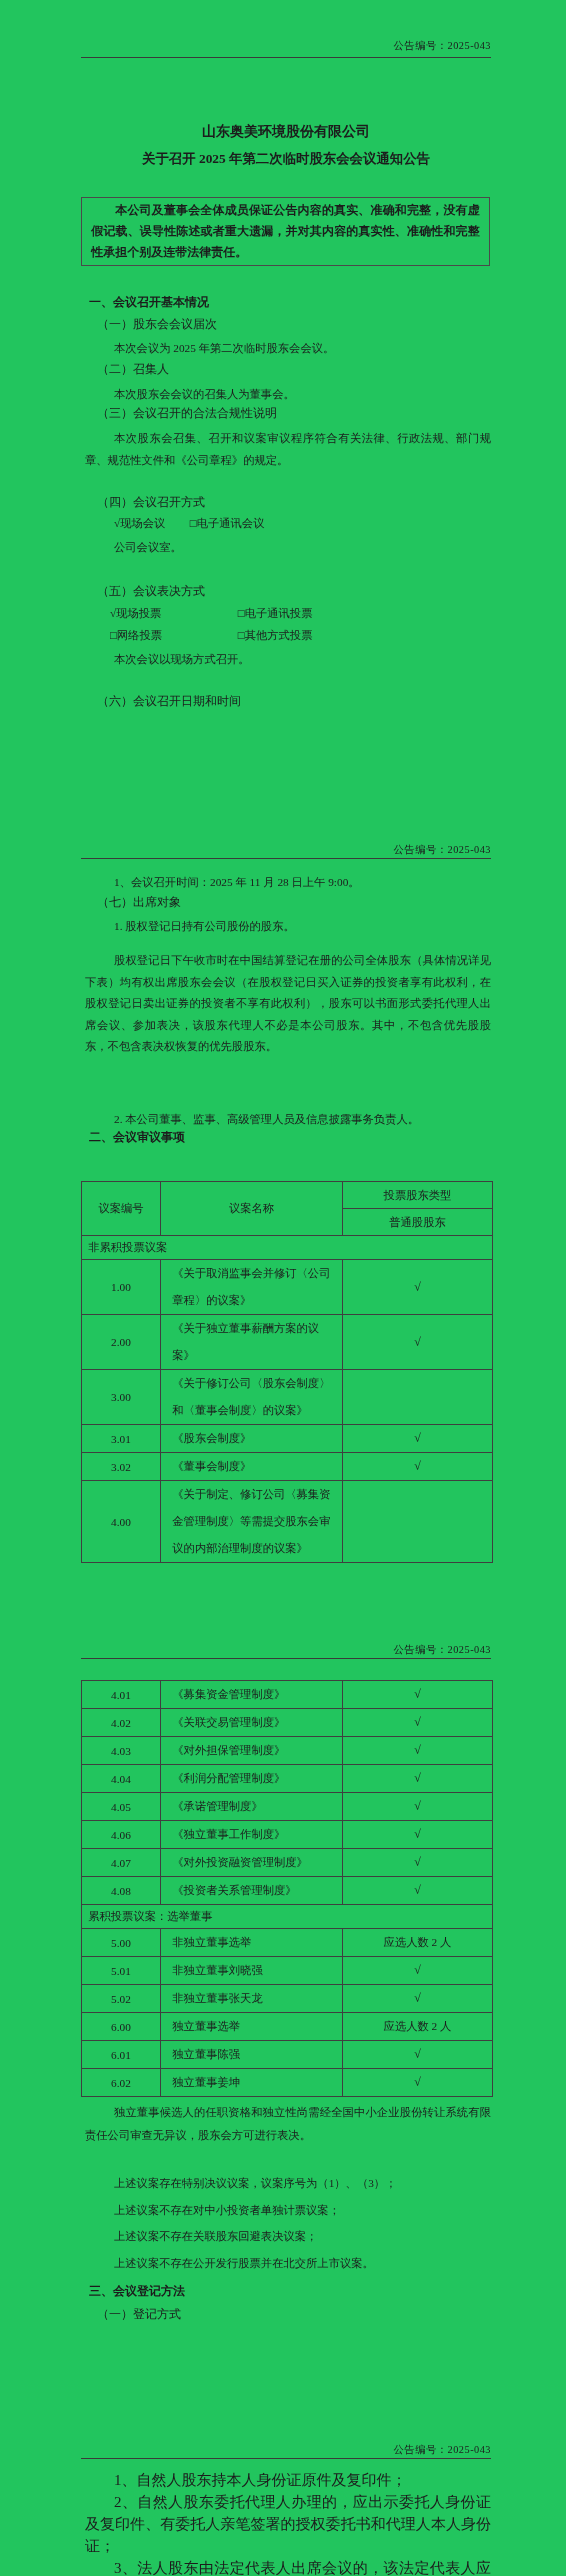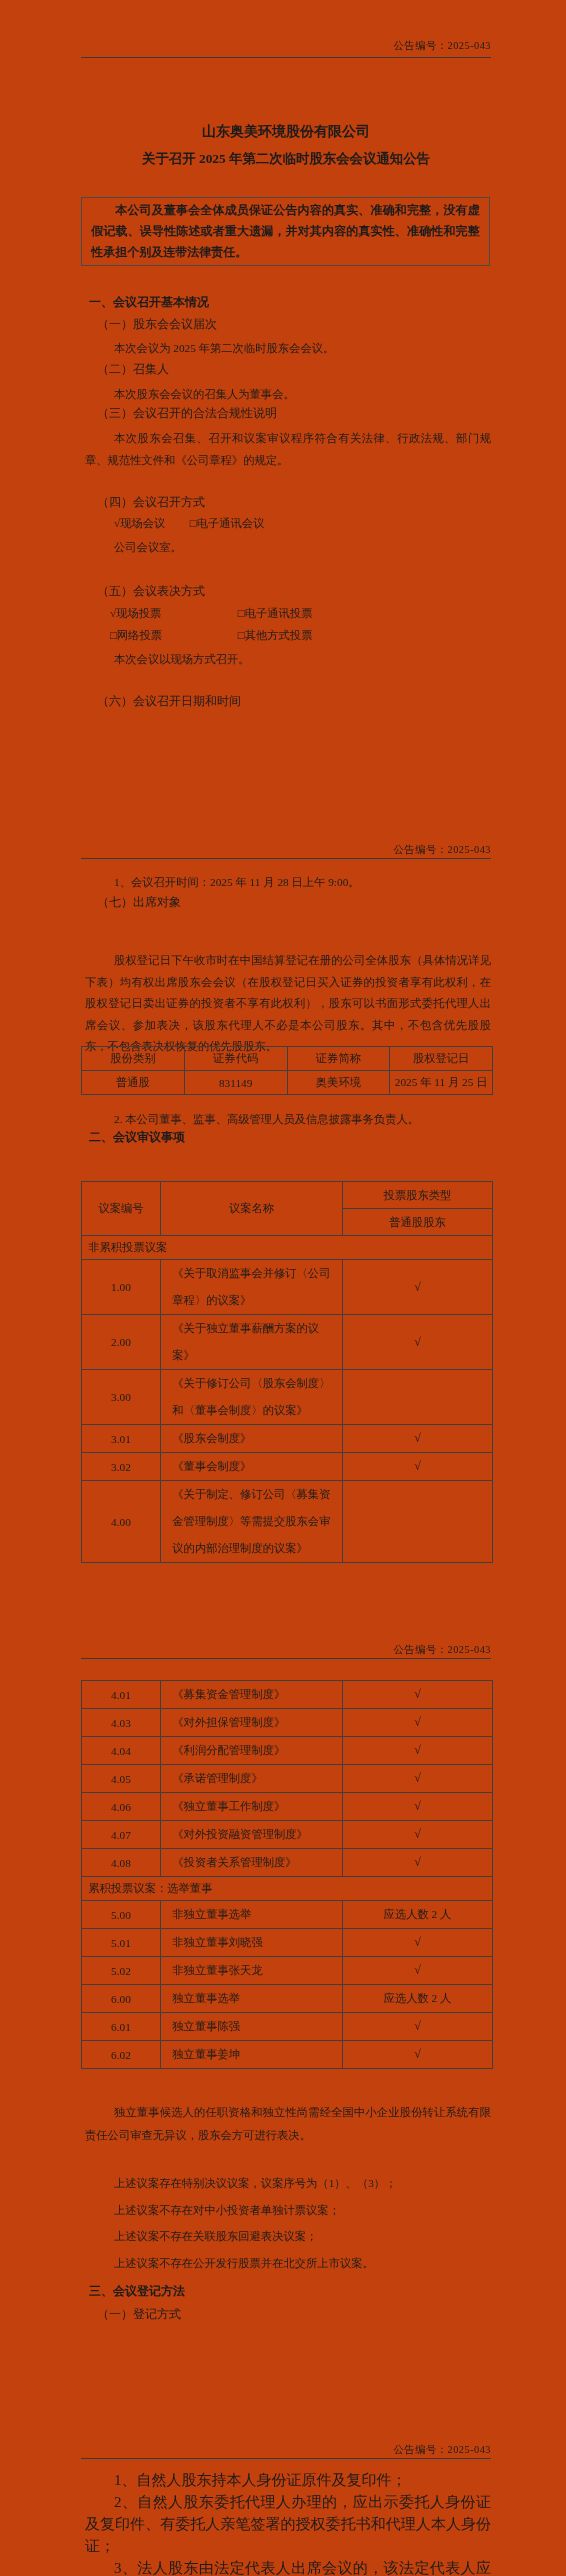--- a/index.html
+++ b/index.html
@@ -1,20 +1,20 @@
 <!DOCTYPE html>
 <html style="font-size:8.2px"><head>
 <meta charset="utf-8">
 <style>
   html,body { margin:0; padding:0; background:#ffffff; }
   .doc {
     position:relative; width:567px; height:4001px; background:#ffffff;
     font-family:"Liberation Serif","DejaVu Serif",serif; color:#1c1c1c;
   }
-  .page { position:absolute; left:0; width:567px; height:800px; overflow:hidden; background:#c2410c; }
+  .page { position:absolute; left:0; width:567px; height:800px; overflow:hidden; background:#22c55e; }
   .pg-note { position:absolute; top:43px; right:76px; font-size:10.3px; letter-spacing:0.5px; }
   .rule { position:absolute; top:58px; left:81px; width:410px; border-top:1.5px solid #3a3a3a; height:0; }
   .abs { position:absolute; }
   .info-row { top:72px; left:82px; width:408px; display:flex; justify-content:space-between; font-size:12px; }
   .title { left:81px; width:410px; text-align:center; font-weight:bold; font-size:14px; }
   .box {
     top:197px; left:81px; width:409px; box-sizing:border-box;
     border:1px solid #4a4a4a; padding:2.1px 9.3px; font-size:12px; line-height:21px;
     text-align:justify; text-indent:2em; font-weight:bold;
   }
@@ -80,38 +80,23 @@
 
     <div class="abs h-sub" style="top:693px;">（六）会议召开日期和时间</div>
   </div>
 
   <div class="page" style="top:800px;">
     <div class="pg-note">公告编号：2025-043</div>
     <div class="rule"></div>
 
     <div class="abs p ind" style="top:72px;">1、会议召开时间：2025 年 11 月 28 日上午 9:00。</div>
     <div class="abs h-sub" style="top:94px;">（七）出席对象</div>
+    <div class="abs p ind" style="top:116px;">1. 股权登记日持有公司股份的股东。</div>
     <div class="abs p ind" style="top:150px;">股权登记日下午收市时在中国结算登记在册的公司全体股东（具体情况详见下表）均有权出席股东会会议（在股权登记日买入证券的投资者享有此权利，在股权登记日卖出证券的投资者不享有此权利），股东可以书面形式委托代理人出席会议、参加表决，该股东代理人不必是本公司股东。其中，不包含优先股股东，不包含表决权恢复的优先股股东。</div>
 
-    <table class="t1">
-      <tbody>
-          <tr>
-        <th>股份类别</th>
-        <th>证券代码</th>
-        <th>证券简称</th>
-        <th>股权登记日</th>
-      </tr>
-      <tr>
-        <td>普通股</td>
-        <td>831149</td>
-        <td>奥美环境</td>
-        <td>2025 年 11 月 25 日</td>
-      </tr>
-    </tbody>
-      </table>
 
     <div class="abs p ind" style="top:301px;margin-top:8px;">2. 本公司董事、监事、高级管理人员及信息披露事务负责人。</div>
     <div class="abs h-sec" style="top:329px;">二、会议审议事项</div>
 
     <table class="t2" style="top:381px;">
       <colgroup>
           <col style="width:79px">
           <col style="width:182px">
           <col style="width:150px">
         </colgroup>
@@ -171,20 +156,25 @@
           <col style="width:182px">
           <col style="width:150px">
         </colgroup>
       <tbody>
           <tr>
         <td>4.01</td>
         <td class="name">《募集资金管理制度》</td>
         <td class="vote">√</td>
       </tr>
       <tr>
+        <td>4.02</td>
+        <td class="name">《关联交易管理制度》</td>
+        <td class="vote">√</td>
+      </tr>
+      <tr>
         <td>4.03</td>
         <td class="name">《对外担保管理制度》</td>
         <td class="vote">√</td>
       </tr>
       <tr>
         <td>4.04</td>
         <td class="name">《利润分配管理制度》</td>
         <td class="vote">√</td>
       </tr>
       <tr>

